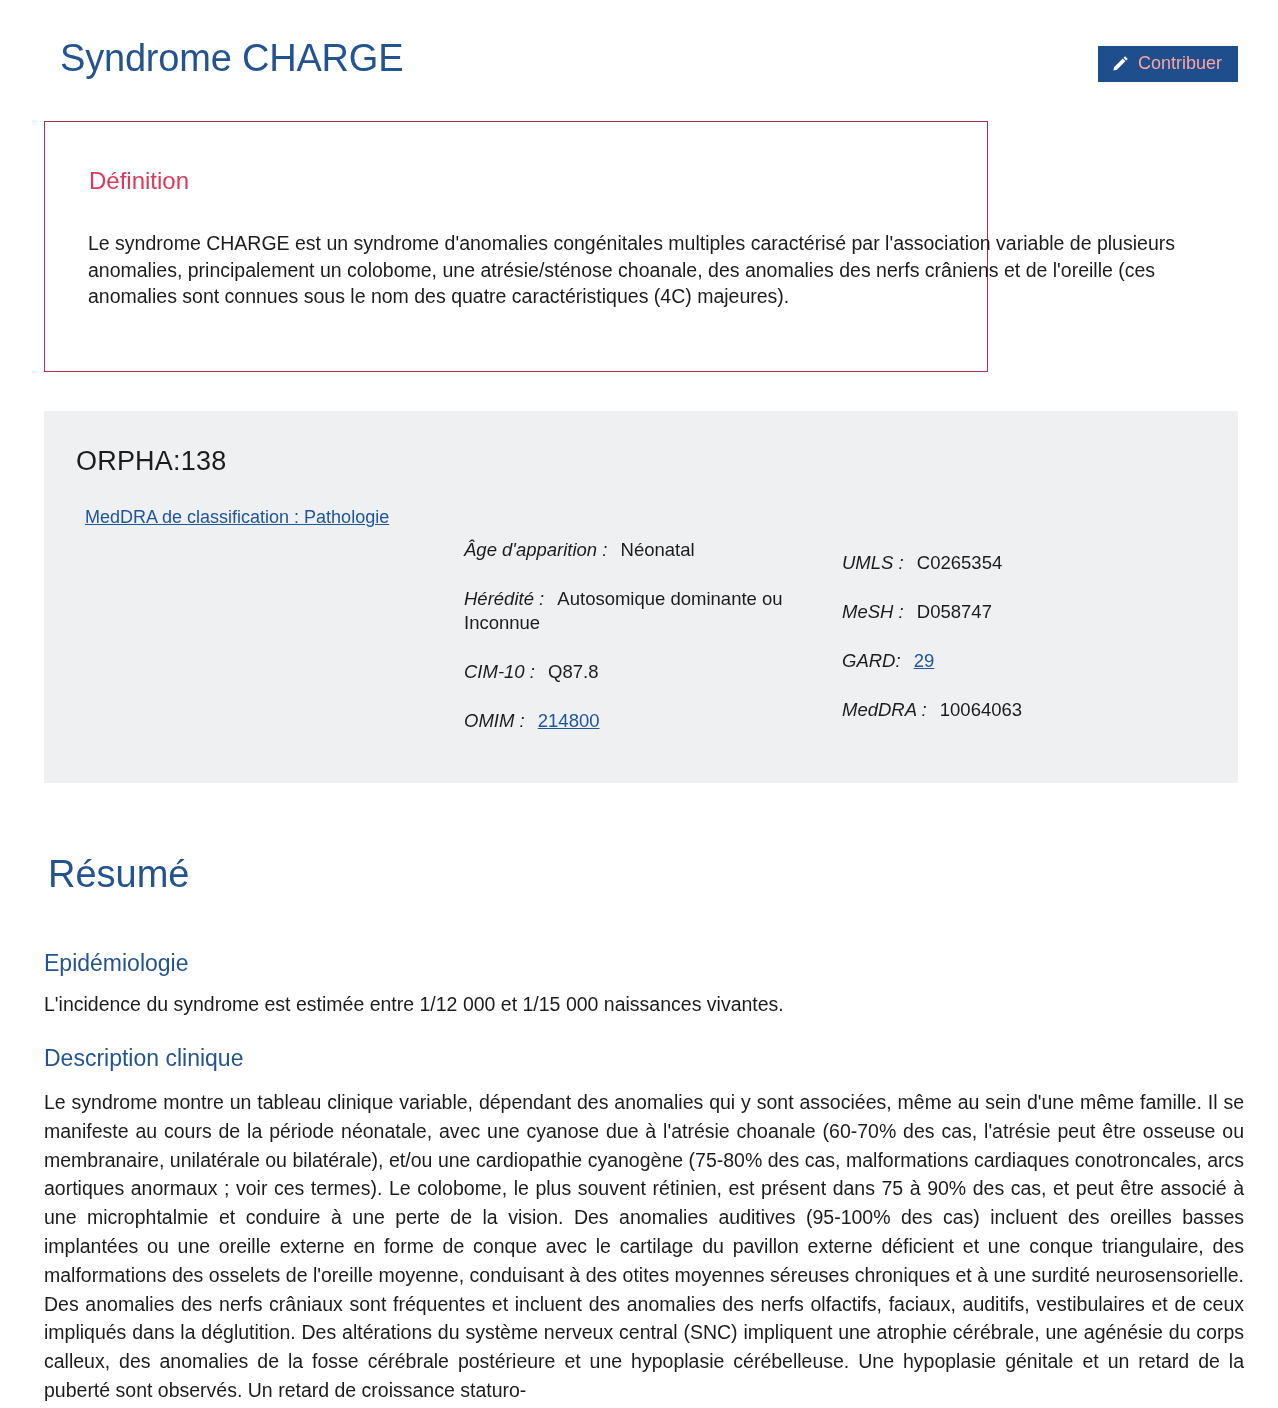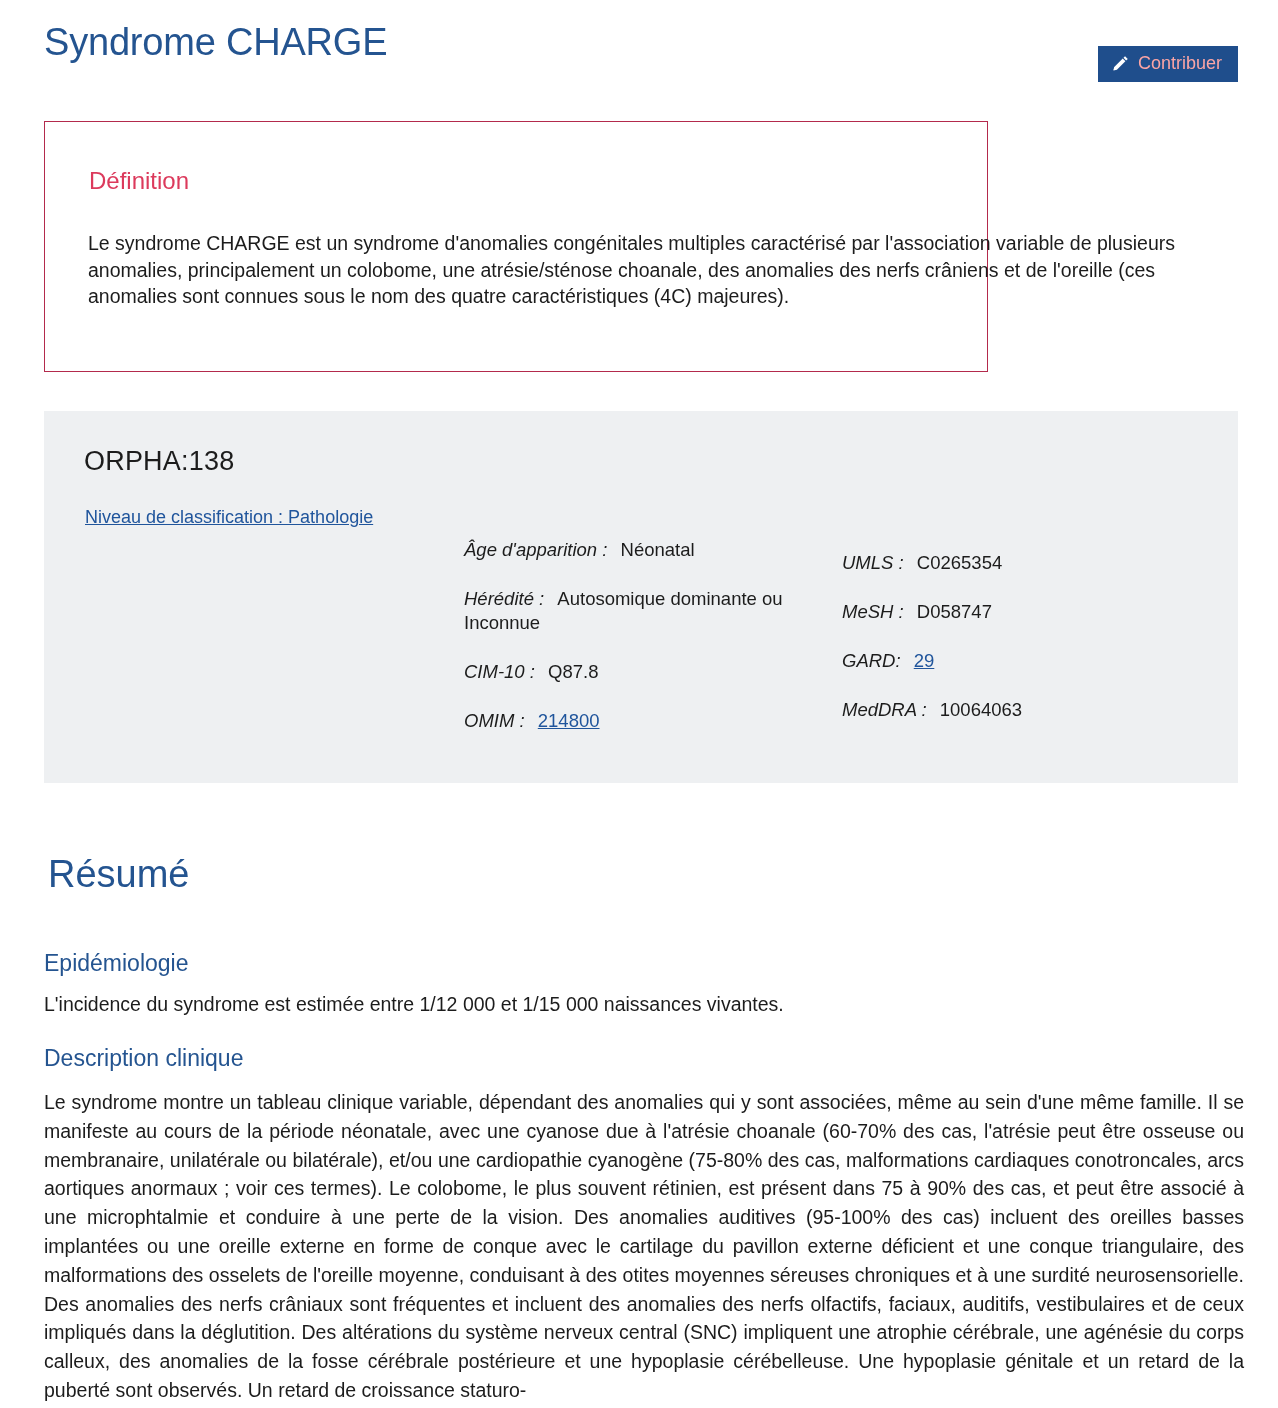--- a/index.html
+++ b/index.html
@@ -26,21 +26,21 @@
   }
   .page-title {
     position: absolute;
     left: 44px;
     top: 22px;
     font-size: 38px;
     font-weight: 400;
     letter-spacing: -0.2px;
     color: #245490;
     line-height: 1.1;
-    margin: 0;
+    margin: 16px;
     white-space: nowrap;
   }
   .contribute-button {
     position: absolute;
     right: 40px;
     top: 46px;
     display: inline-flex;
     align-items: center;
     gap: 9px;
     background: #1f4e8c;
@@ -98,21 +98,21 @@
     position: absolute;
     left: 44px;
     top: 411px;
     width: 1194px;
     height: 372px;
     box-sizing: border-box;
     background: #eef0f2;
   }
   .orpha-code {
     position: absolute;
-    left: 40px;
+    left: 32px;
     top: 35px;
     margin: 0;
     font-size: 27px;
     font-weight: 400;
     letter-spacing: 0.2px;
     color: #1c1c1c;
   }
   .classification-link {
     position: absolute;
     left: 41px;
@@ -216,21 +216,21 @@
 </div>
 
 <section class="definition-box">
   <h2 class="definition-title">Définition</h2>
   <p class="definition-text">Le syndrome CHARGE est un syndrome d'anomalies congénitales multiples caractérisé par l'association variable de plusieurs anomalies, principalement un colobome, une atrésie/sténose choanale, des anomalies des nerfs crâniens et de l'oreille (ces anomalies sont connues sous le nom des quatre caractéristiques (4C) majeures).</p>
 </section>
 
 <section class="info-panel">
   <h2 class="orpha-code">ORPHA:138</h2>
 
-  <a class="classification-link">Niveau de classification : Pathologie</a>
+  <a class="classification-link">MedDRA de classification : Pathologie</a>
 
 
   <div class="info-col col-mid">
     <p class="field">
       <span class="field-label">Âge d'apparition :</span>
       <span class="field-value" style="margin-left:8px;">Néonatal</span>
     </p>
     <p class="field">
       <span class="field-label">Hérédité :</span>
       <span class="field-value" style="margin-left:8px;">Autosomique dominante ou Inconnue</span>

